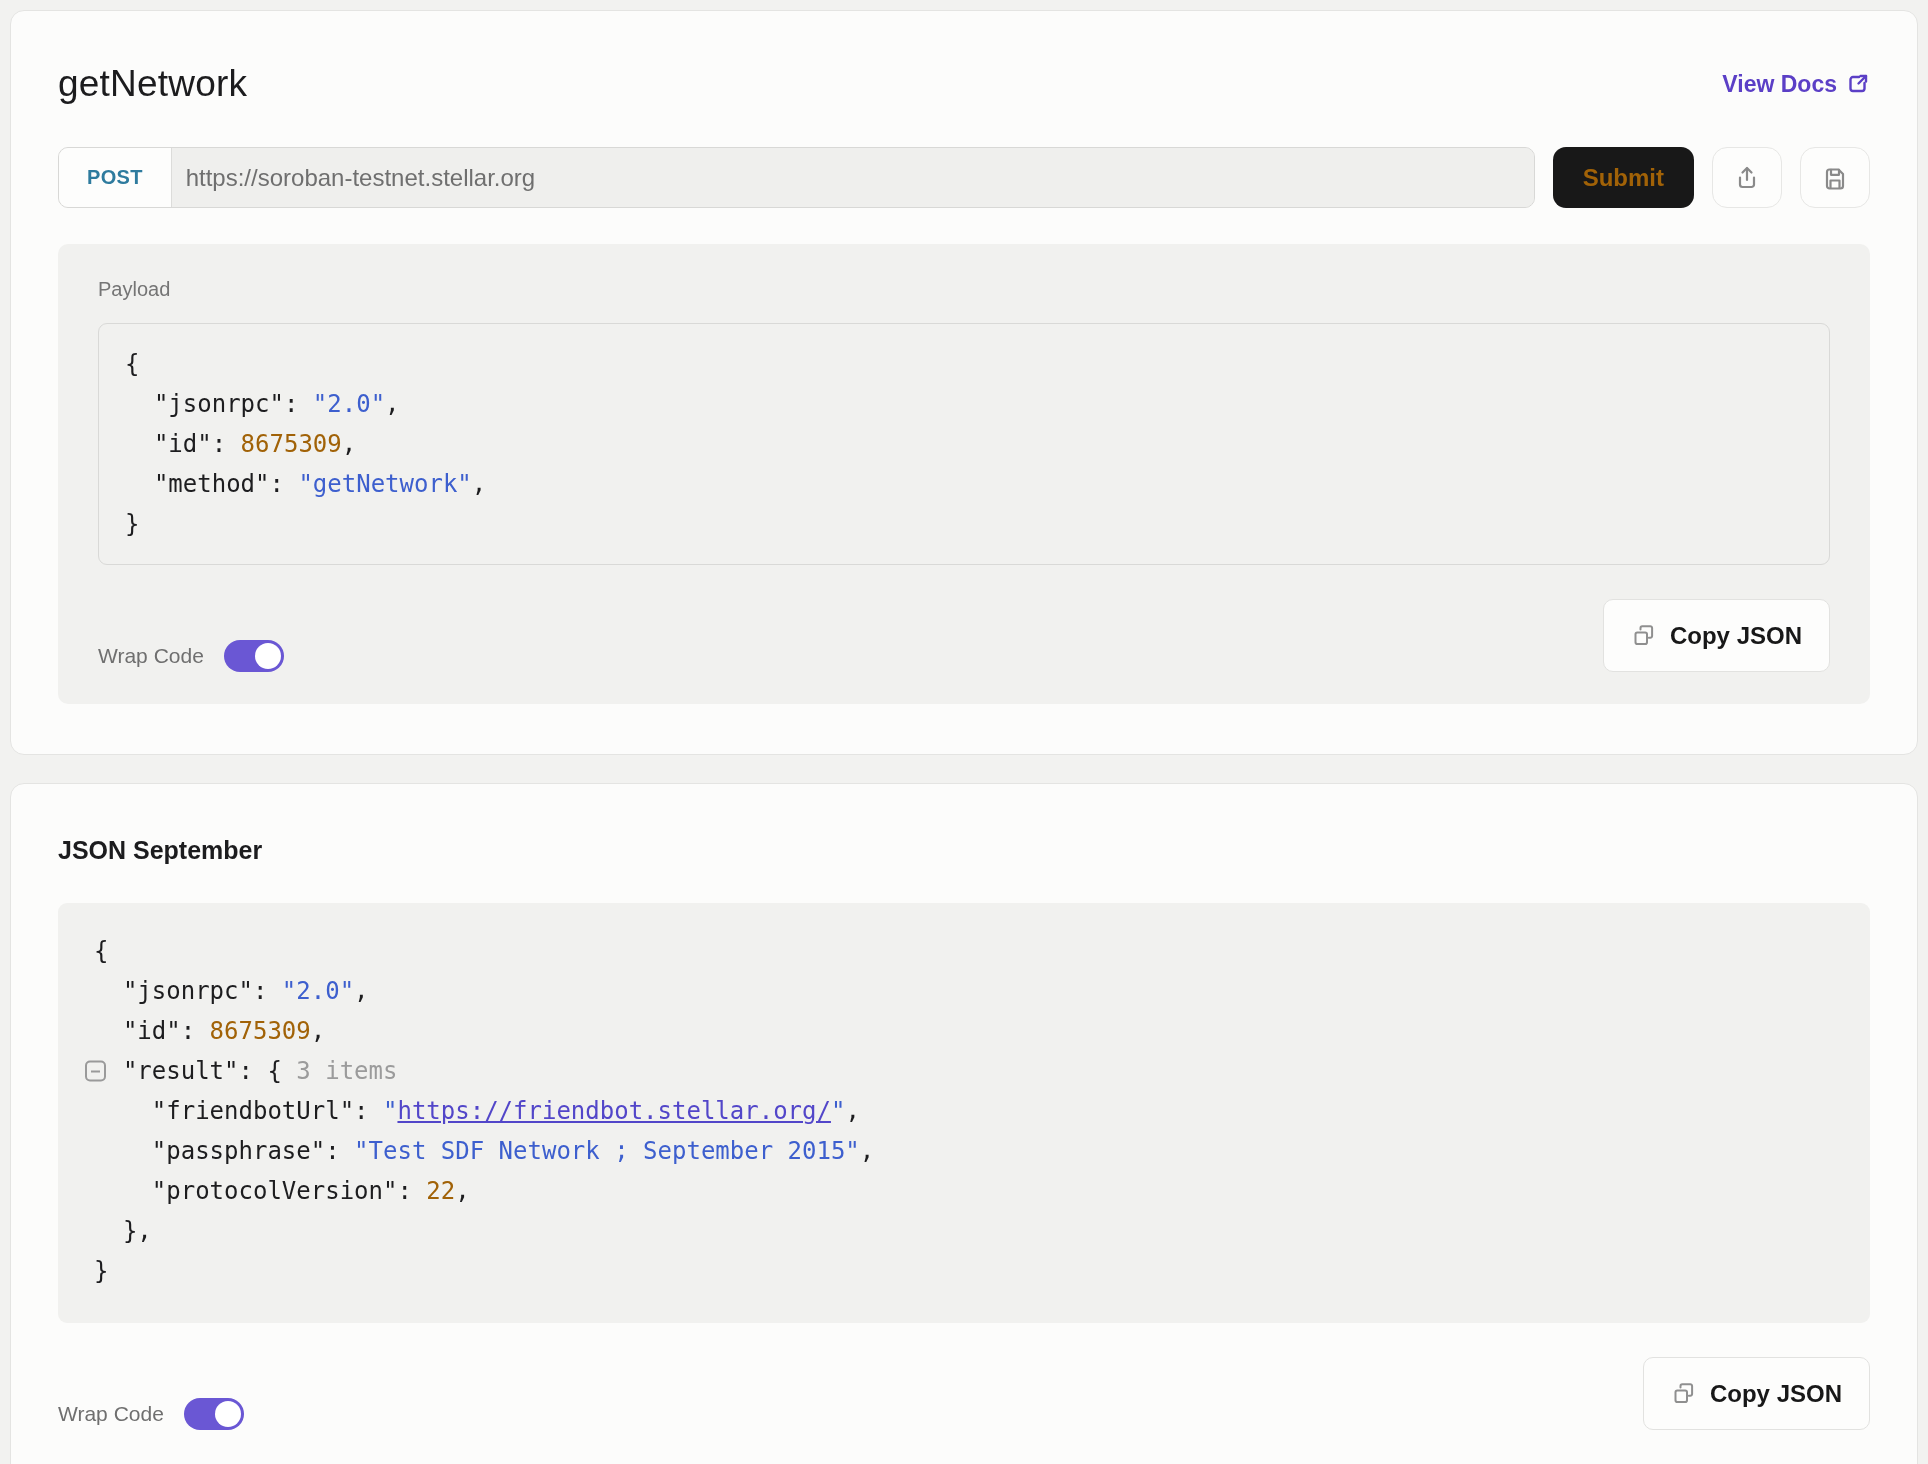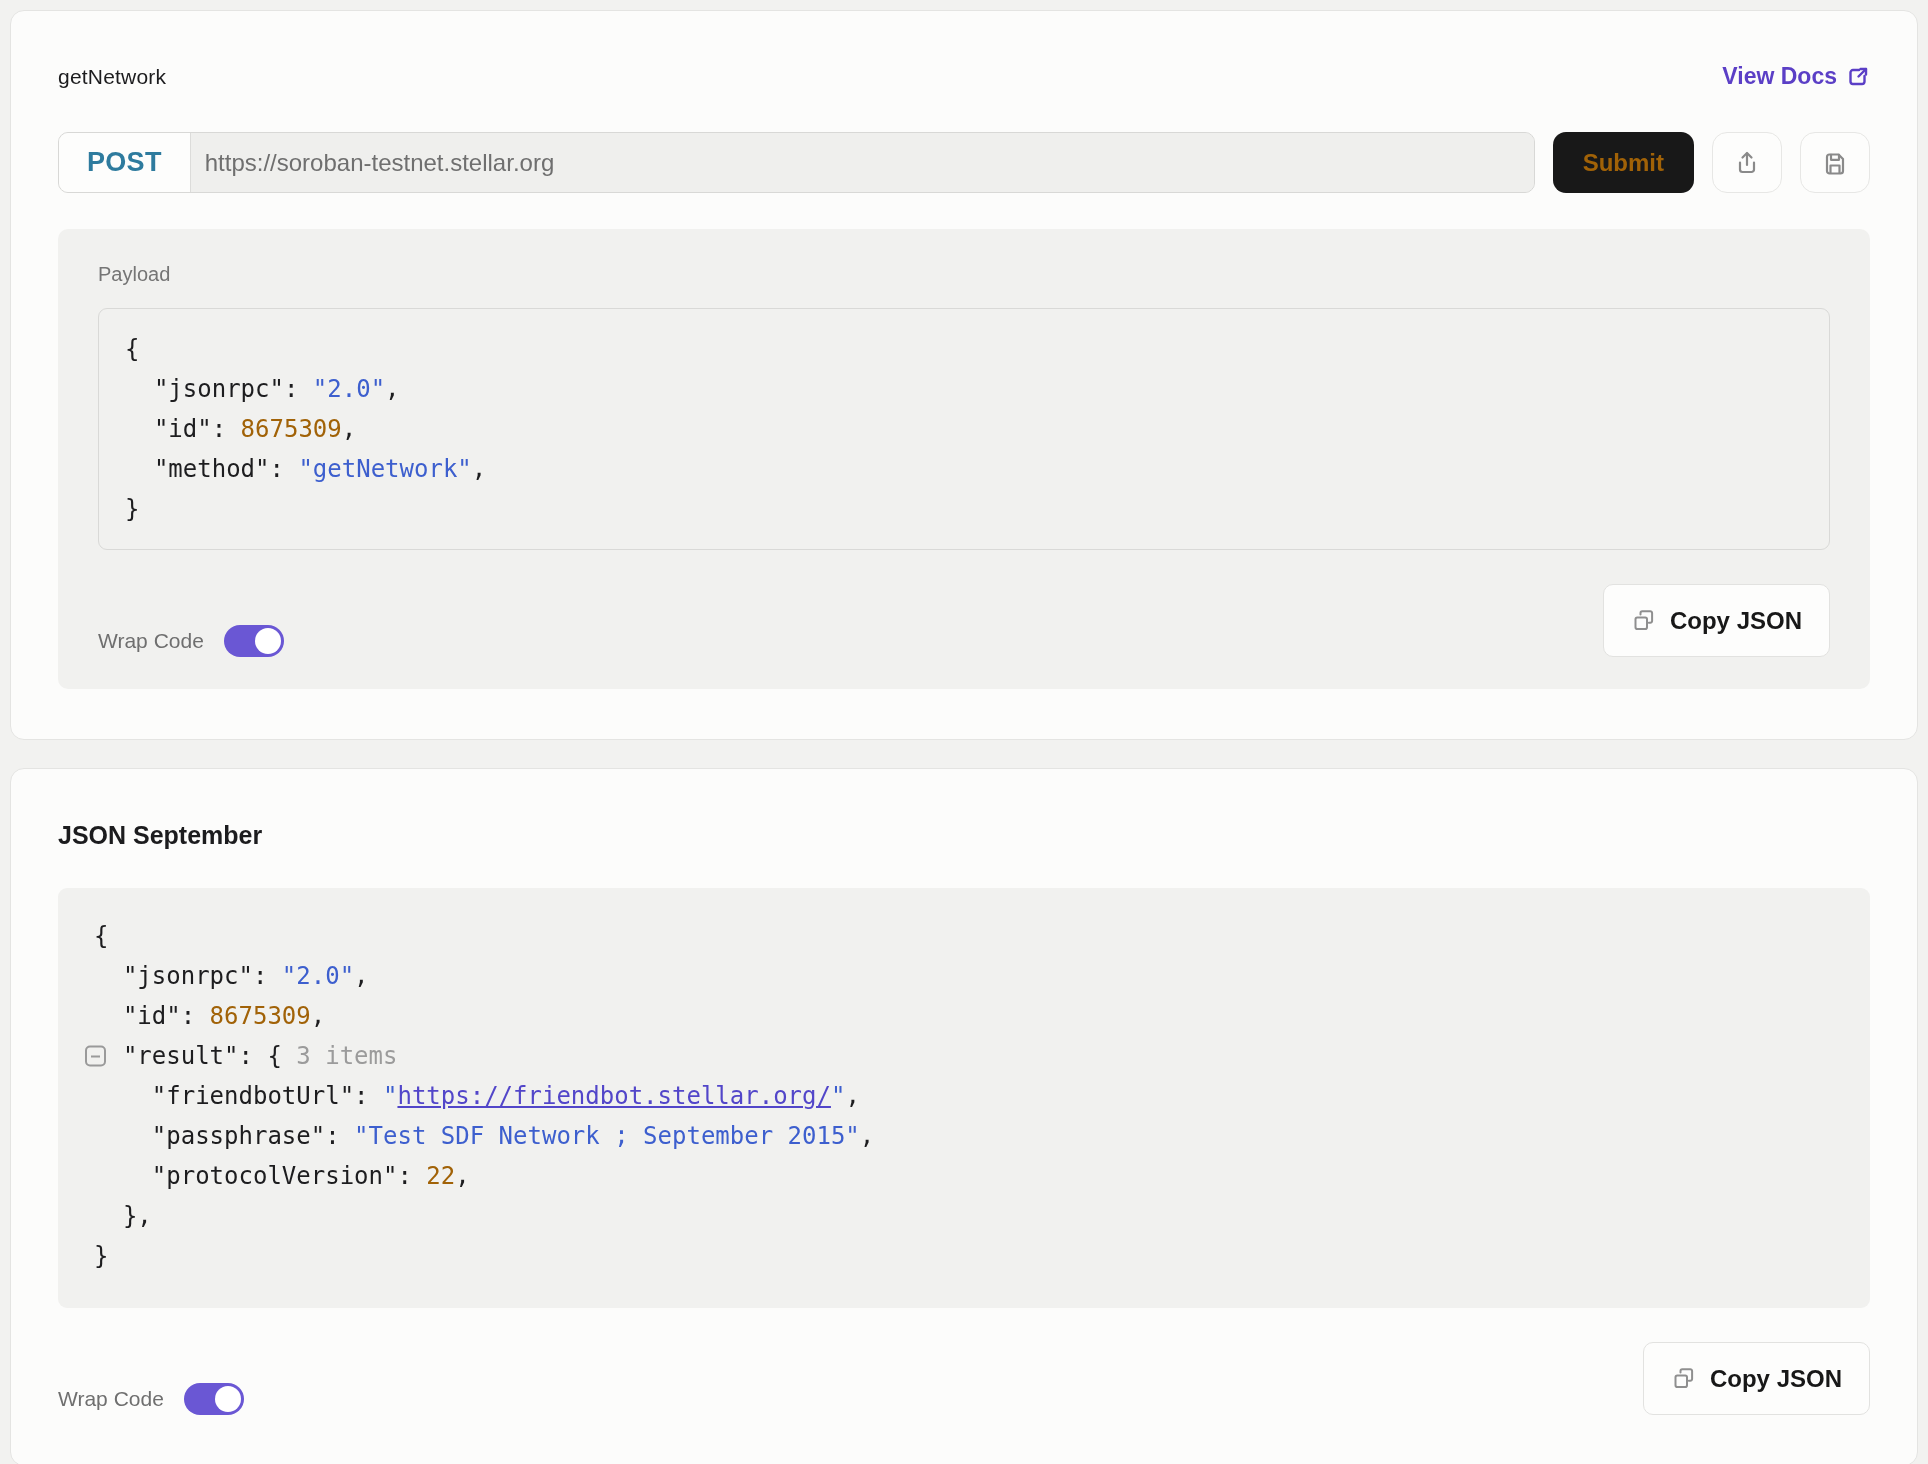--- a/index.html
+++ b/index.html
@@ -15,39 +15,39 @@
     border:1px solid #e4e4e2;
     border-radius:14px;
     margin:0 10px;
     padding:52px 47px 50px 47px;
   }
   .card.request-card { margin-top:10px; }
   .card.response-card { margin-top:28px; min-height:694px; }
 
   
   .hdr-row { display:flex; justify-content:space-between; align-items:center; }
-  .page-title { font-size:21px; font-weight:400; color:#1c1c1e; letter-spacing:.2px; }
+  .page-title { font-size:37px; font-weight:400; color:#1c1c1e; letter-spacing:.2px; }
   .view-docs {
     display:flex; align-items:center; gap:9px;
     color:var(--accent-purple); font-size:23px; font-weight:700;
     text-decoration:none; cursor:pointer;
   }
   .view-docs svg { stroke:var(--accent-purple); }
 
   
   .req-row { display:flex; align-items:center; margin-top:42px; }
   .url-bar {
     flex:1; display:flex; align-items:stretch; height:61px;
     border:1px solid #d8d8d6; border-radius:10px; overflow:hidden;
     background:#efefed;
   }
   .method-seg {
     background:#fdfdfc; display:flex; align-items:center;
     padding:0 28px; border-right:1px solid #dcdcda;
-    color:var(--method-teal); font-weight:700; font-size:27px; letter-spacing:.3px;
+    color:var(--method-teal); font-weight:700; font-size:20px; letter-spacing:.3px;
   }
   .url-input {
     flex:1; border:none; outline:none; background:#efefed;
     font-size:24px; color:#6f6f6f; padding:0 14px;
     font-family:"Liberation Sans", sans-serif;
   }
   .submit-btn {
     margin-left:18px; height:61px; min-width:141px; padding:0 30px;
     background:#181818; color:#a16207; font-size:24px; font-weight:700;
     border:none; border-radius:13px; cursor:pointer;

